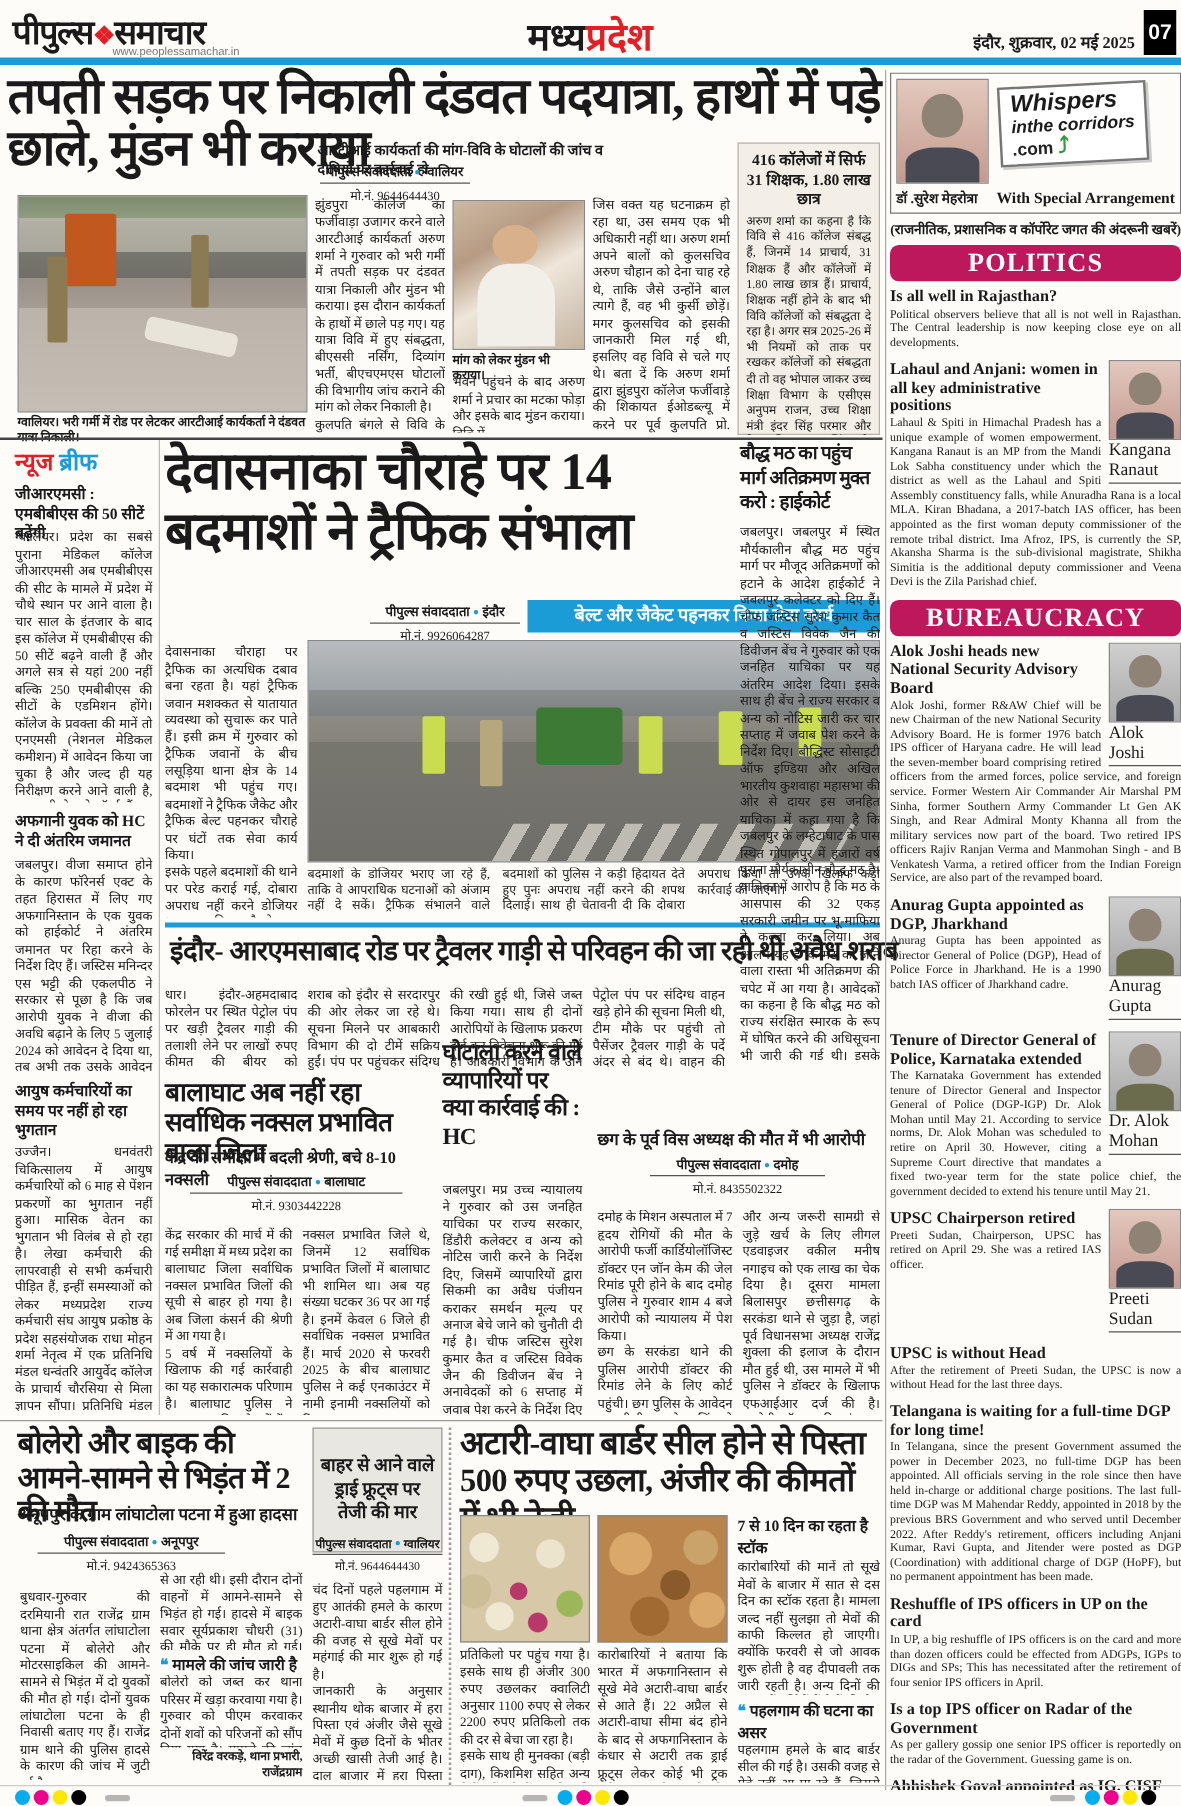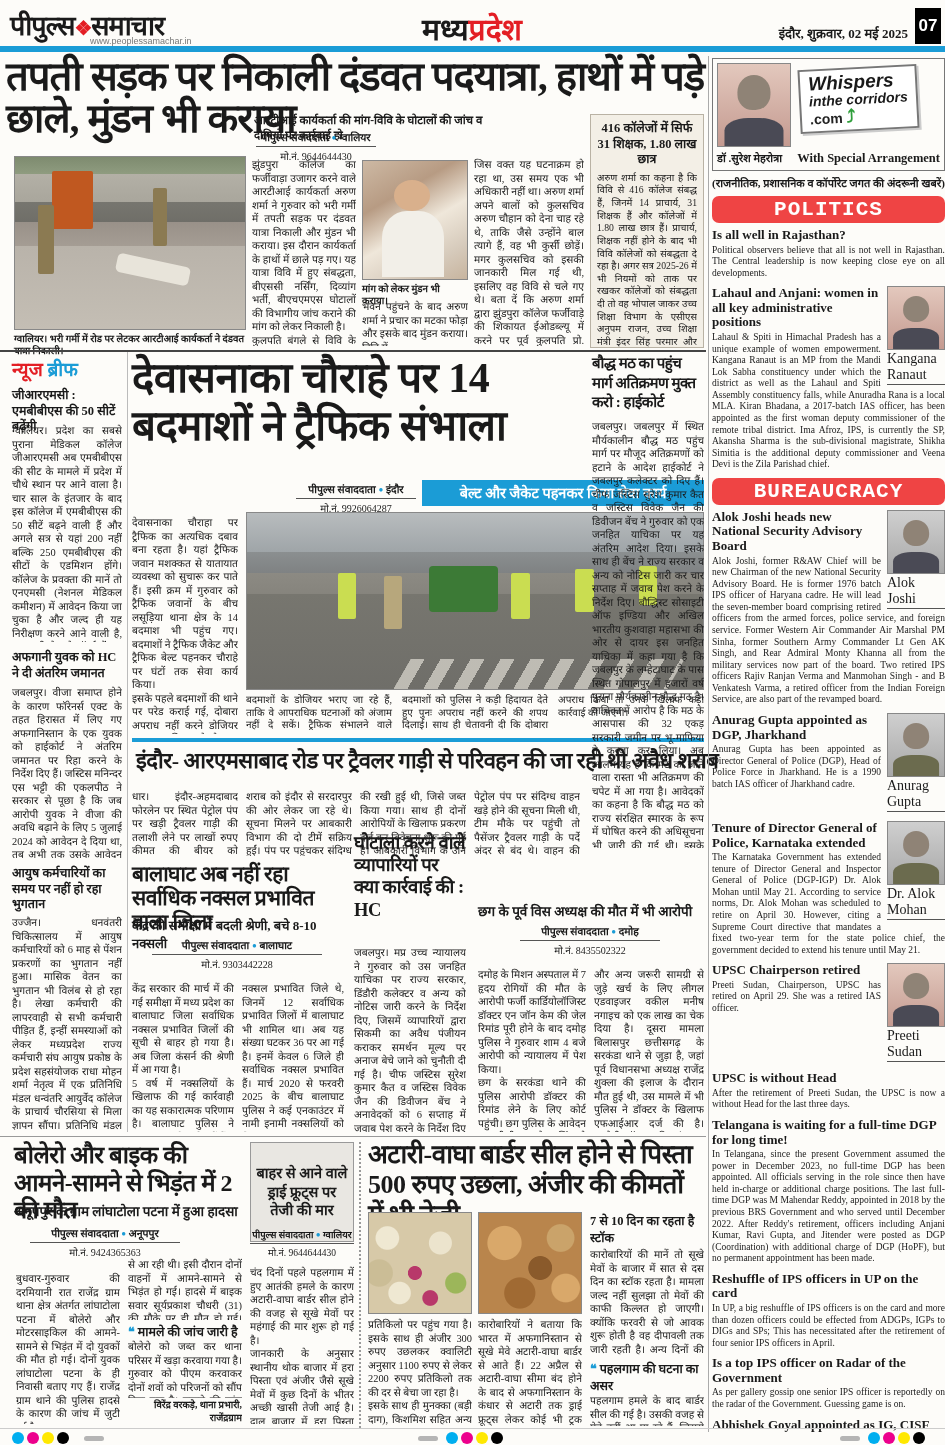--- a/index.html
+++ b/index.html
@@ -67,21 +67,21 @@
   .wh-top{display:flex;gap:8px;align-items:flex-start;}
   .wh-logo{border:2px solid #777;transform:rotate(-3deg);background:#fff;padding:3px 8px;font-family:"Liberation Sans",sans-serif;font-weight:bold;line-height:1.05;margin-top:4px;box-shadow:2px 2px 0 #ccc;}
   .wh-logo .l1{font-size:19px;font-style:italic;}
   .wh-logo .l2{font-size:14px;font-style:italic;}
   .wh-logo .l3{font-size:14px;color:#222;}
   .wh-logo .arrow{color:#2e9e3a;font-size:18px;font-weight:bold;}
   .wh-names{display:flex;justify-content:space-between;align-items:baseline;margin-top:3px;}
   .wh-doc{font-size:11px;font-weight:bold;}
   .wh-arr{font-size:12.5px;font-weight:bold;}
   .wh-tag{font-size:11px;font-weight:bold;text-align:center;margin:4px 0 2px 0;}
-  .sec-bar{background:#ef4444;color:#fff;font-family:Liberation Mono, monospace;font-weight:bold;font-size:21px;text-align:center;border-radius:7px;padding:2px 0;margin:6px 0 5px 0;letter-spacing:1px;}
+  .sec-bar{background:#be185d;color:#fff;font-family:Liberation Serif, serif;font-weight:bold;font-size:21px;text-align:center;border-radius:7px;padding:2px 0;margin:6px 0 5px 0;letter-spacing:1px;}
   .sb-item{margin-bottom:7px;overflow:hidden;}
   .sb-head{font-size:13px;font-weight:bold;line-height:1.12;margin-bottom:2px;}
   .sb-body{font-size:9.5px;line-height:1.22;text-align:justify;}
   .sb-photo{float:right;width:58px;margin:0 0 2px 6px;}
   .sb-photo .portrait{width:58px;height:64px;}
   .sb-pcap{font-size:14px;text-align:left;border-bottom:1px solid #555;padding:1px 0;}
 
   
   .regdot{position:absolute;width:12px;height:12px;border-radius:50%;}
   .regbar{position:absolute;width:20px;height:5px;border-radius:3px;background:#b5b5b5;}

